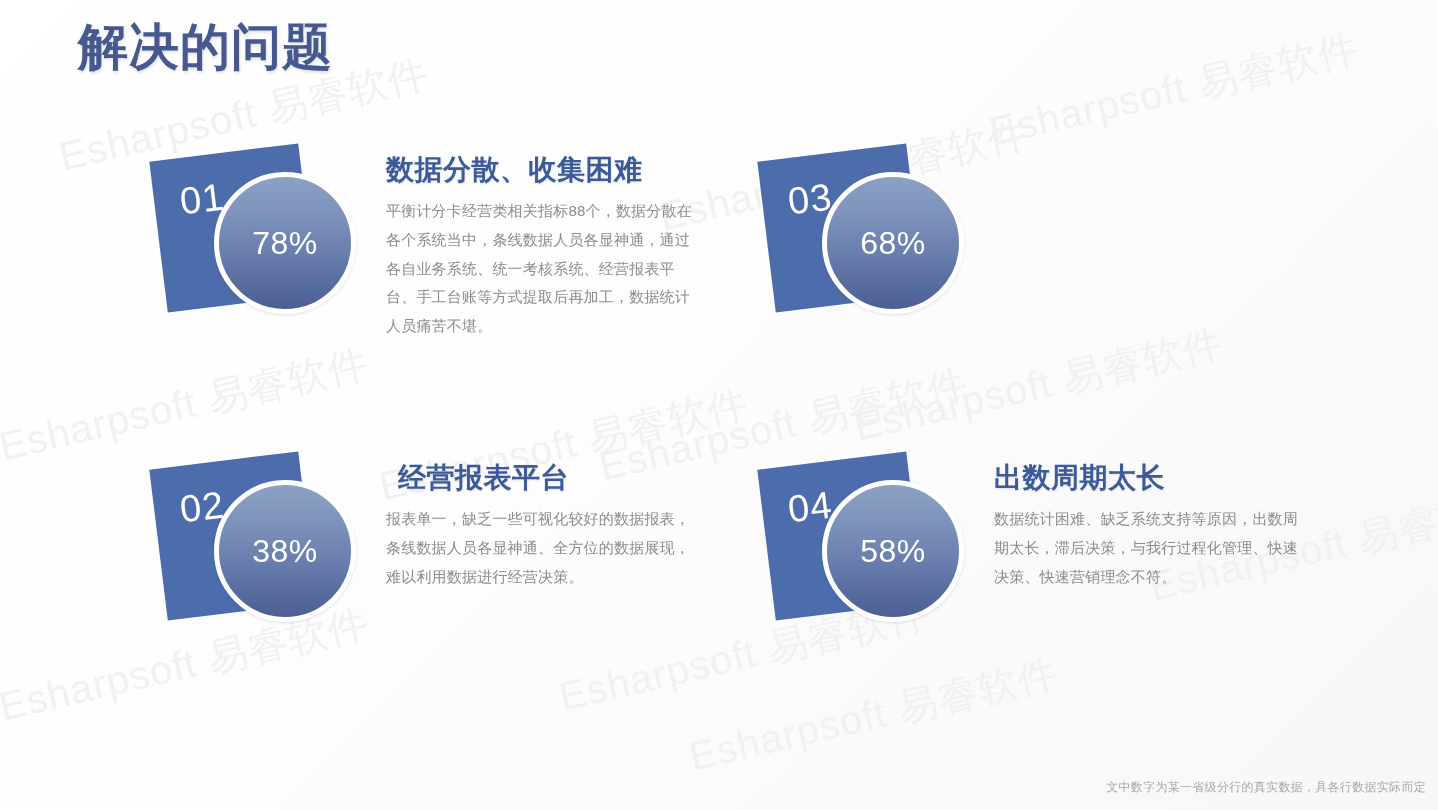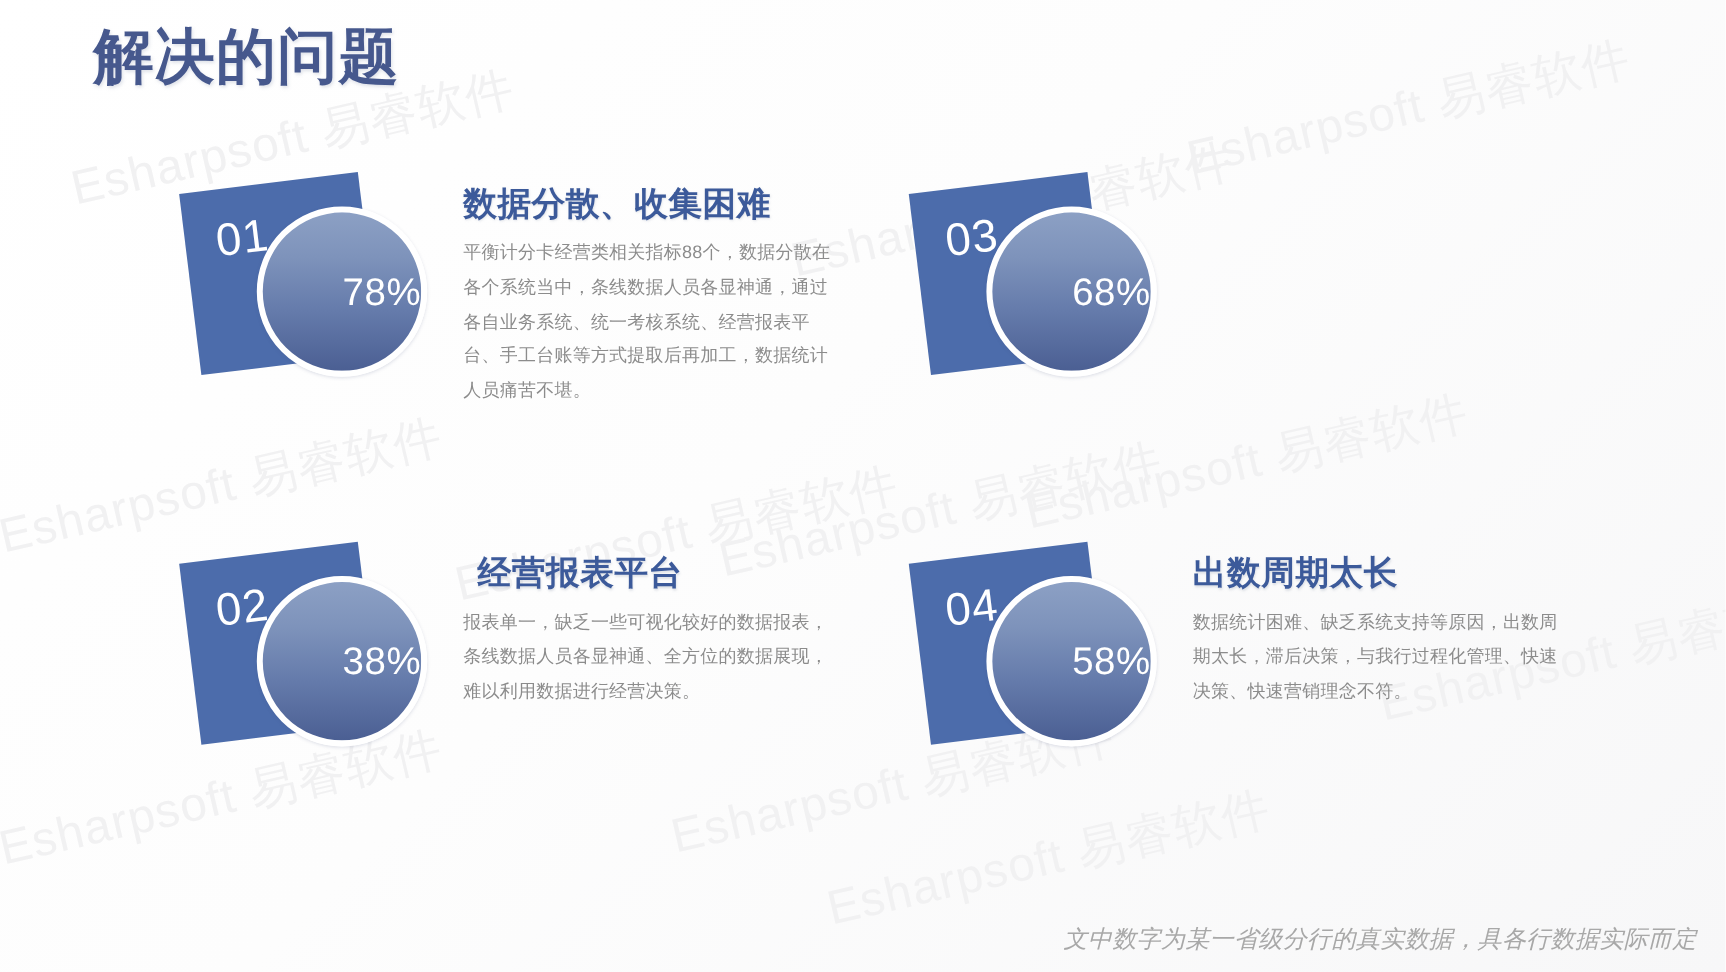--- a/index.html
+++ b/index.html
@@ -101,21 +101,21 @@
     position: absolute;
     left: 62px;
     top: 32px;
     width: 142px;
     height: 142px;
     border-radius: 50%;
     background: linear-gradient(180deg, #8ca0c4 0%, #7e93bb 28%, #657bab 62%, #4b5f93 100%);
     border: 5px solid #ffffff;
     display: flex;
     align-items: center;
-    justify-content: flex-end;
+    justify-content: center;
     box-shadow: 0 1px 3px rgba(70,85,125,0.18);
     z-index: 2;
   }
 
   .badge-pct {
     color: #ffffff;
     font-size: 32px;
     font-weight: 300;
     letter-spacing: 0.5px;
   }
@@ -142,27 +142,26 @@
   .card-text {
     font-size: 15px;
     line-height: 1.92;
     color: #8c8c8c;
     letter-spacing: 0.2px;
   }
 
   
   .footnote {
     position: absolute;
-    right: 24px;
+    right: 12px;
     bottom: 14px;
-    font-size: 20px;
+    font-size: 12px;
     color: #a8a8a8;
     letter-spacing: 0.3px;
     z-index: 5;
-    font-style: italic;
   }
 </style>
 </head>
 <body>
 
 <div class="slide">
 
   <div class="wm-layer" id="wm-layer">
       <div class="wm" style="left: 60px; top: 130px;">Esharpsoft 易睿软件</div>
       <div class="wm" style="left: 0px; top: 420px;">Esharpsoft 易睿软件</div>

